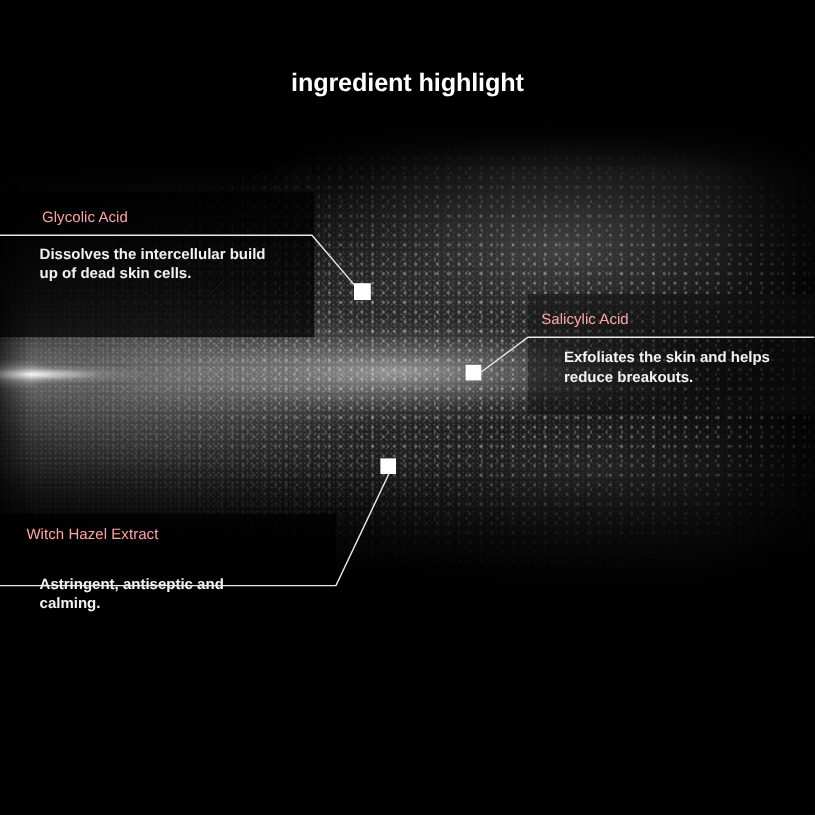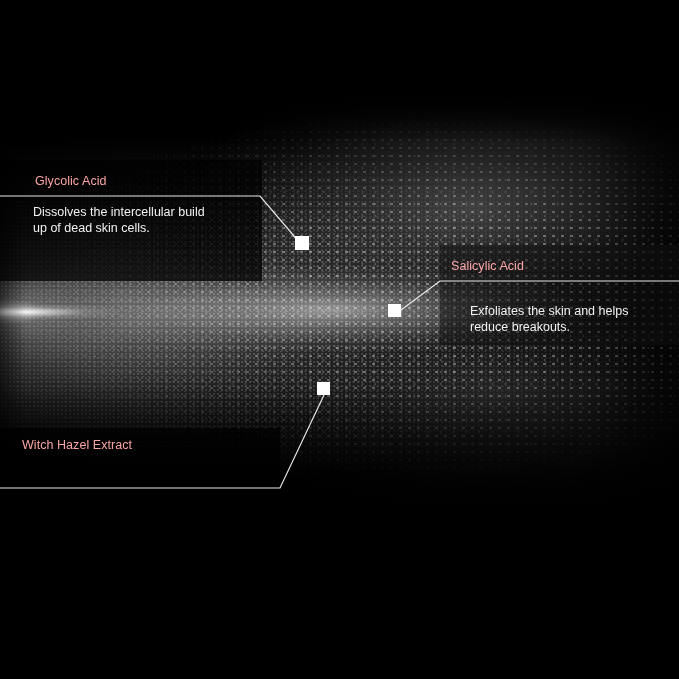--- a/index.html
+++ b/index.html
@@ -193,21 +193,21 @@
     font-size: 12.5px;
     font-weight: normal;
     letter-spacing: 0.05px;
     white-space: nowrap;
   }
   .callout-body {
     position: absolute;
     z-index: 32;
     color: #f2f2f2;
     font-size: 12.5px;
-    font-weight: normal;
+    font-weight: bold;
     line-height: 16px;
     white-space: pre-line;
   }
 
   
   #leaders {
     position: absolute;
     left: 0;
     top: 0;
     width: 679px;
@@ -222,20 +222,21 @@
   }
   .leader-marker {
     fill: #ffffff;
   }
 </style>
 </head>
 <body>
 
 <div id="stage">
 
+  <div class="page-title">ingredient highlight</div>
 
   <div class="photo">
     <div class="spray-layer cone-a"></div>
     <div class="spray-layer cone-b"></div>
     <div class="spray-layer cloud-up"></div>
     <div class="spray-layer cloud-down"></div>
     <div class="spray-layer cone-core"></div>
     <div class="spray-layer streaks"></div>
     <div class="spray-layer speckle-fine"></div>
     <div class="spray-layer speckle-coarse"></div>
@@ -250,27 +251,29 @@
   <div class="panel panel-tint-dark" style="left:0; top:196px; width:262px; height:85px;"></div>
 
   <div class="callout-title" style="left:35px; top:174px;">Glycolic Acid</div>
   <div class="callout-body" style="left:33px; top:204px; width:230px;">Dissolves the intercellular build
 up of dead skin cells.</div>
 
   <div class="panel panel-tint-mid" style="left:440px; top:245px; width:239px; height:36px;"></div>
   <div class="panel panel-tint-mid" style="left:440px; top:281px; width:239px; height:64px;"></div>
 
   <div class="callout-title" style="left:451px; top:259px;">Salicylic Acid</div>
-  <div class="callout-body" style="left:470px; top:303px; width:205px;">Exfoliates the skin and helps
+  <div class="callout-body" style="left:470px; top:290px; width:205px;">Exfoliates the skin and helps
 reduce breakouts.</div>
 
   <div class="panel panel-tint-dark" style="left:0; top:428px; width:280px; height:60px;"></div>
   <div class="panel panel-tint-dark" style="left:0; top:488px; width:280px; height:48px;"></div>
 
   <div class="callout-title" style="left:22px; top:438px;">Witch Hazel Extract</div>
+  <div class="callout-body" style="left:33px; top:479px; width:230px;">Astringent, antiseptic and
+calming.</div>
 
   <svg id="leaders" viewBox="0 0 679 679">
 
     <path class="leader-path" d="M 0 196 L 260 196 L 300 243"></path>
     <rect class="leader-marker" x="295" y="236" width="14" height="14"></rect>
 
     <path class="leader-path" d="M 679 281 L 440 281 L 401 310"></path>
     <rect class="leader-marker" x="388" y="304" width="13" height="13"></rect>
 
     <path class="leader-path" d="M 0 488 L 280 488 L 324 395"></path>

